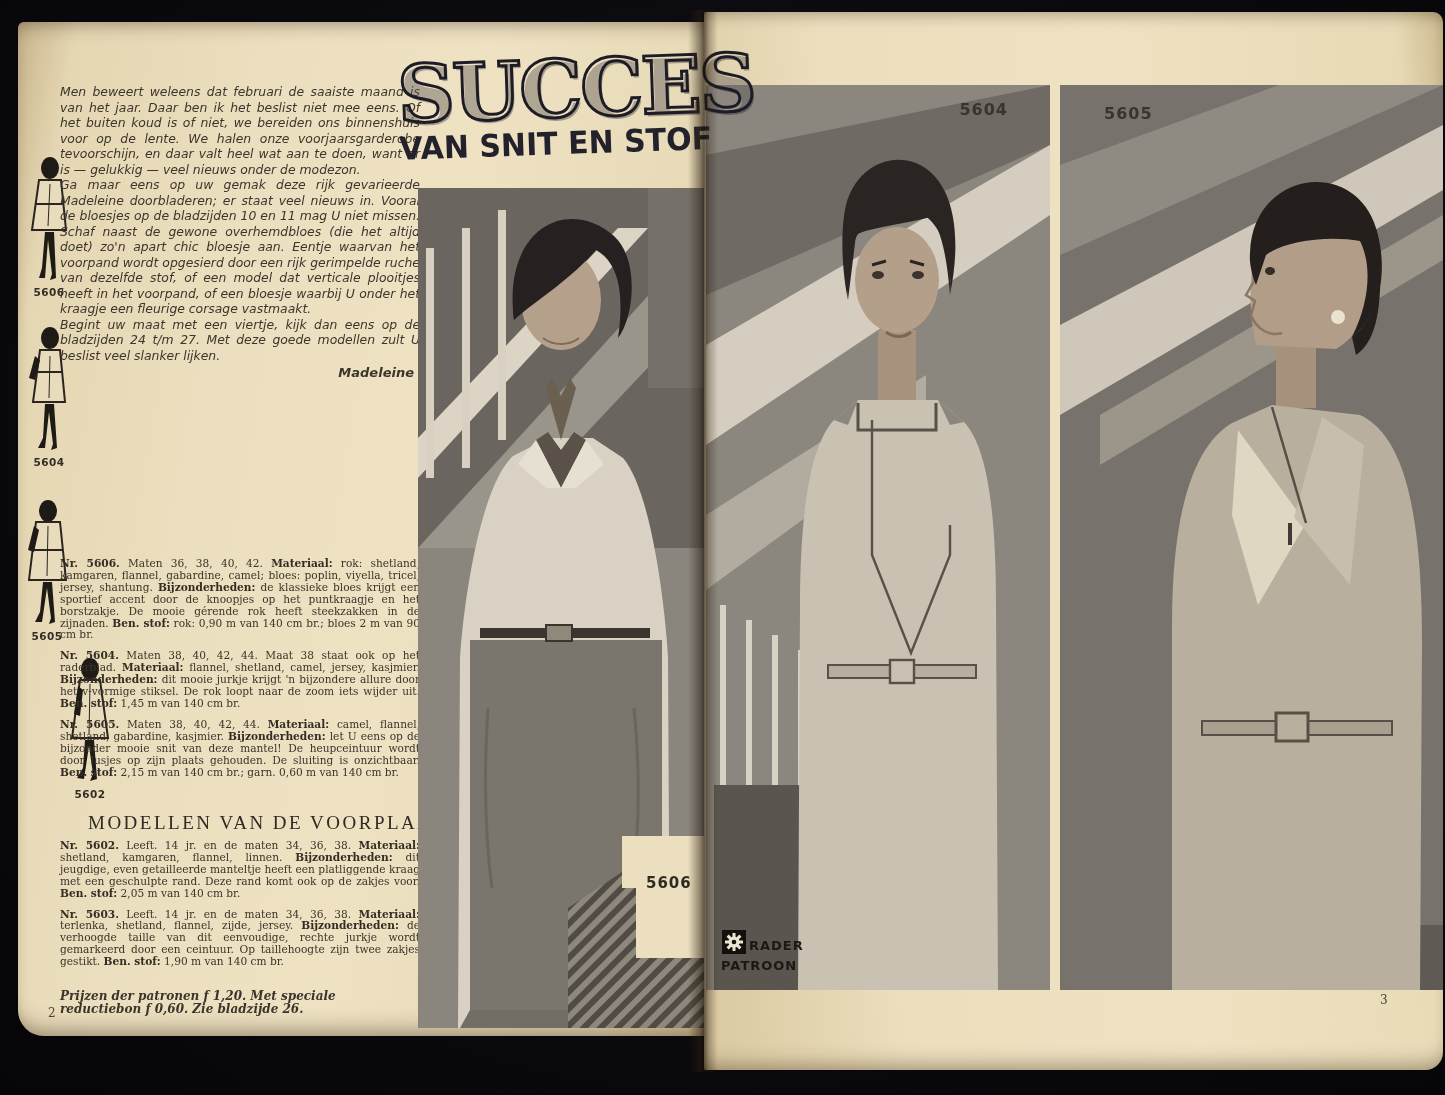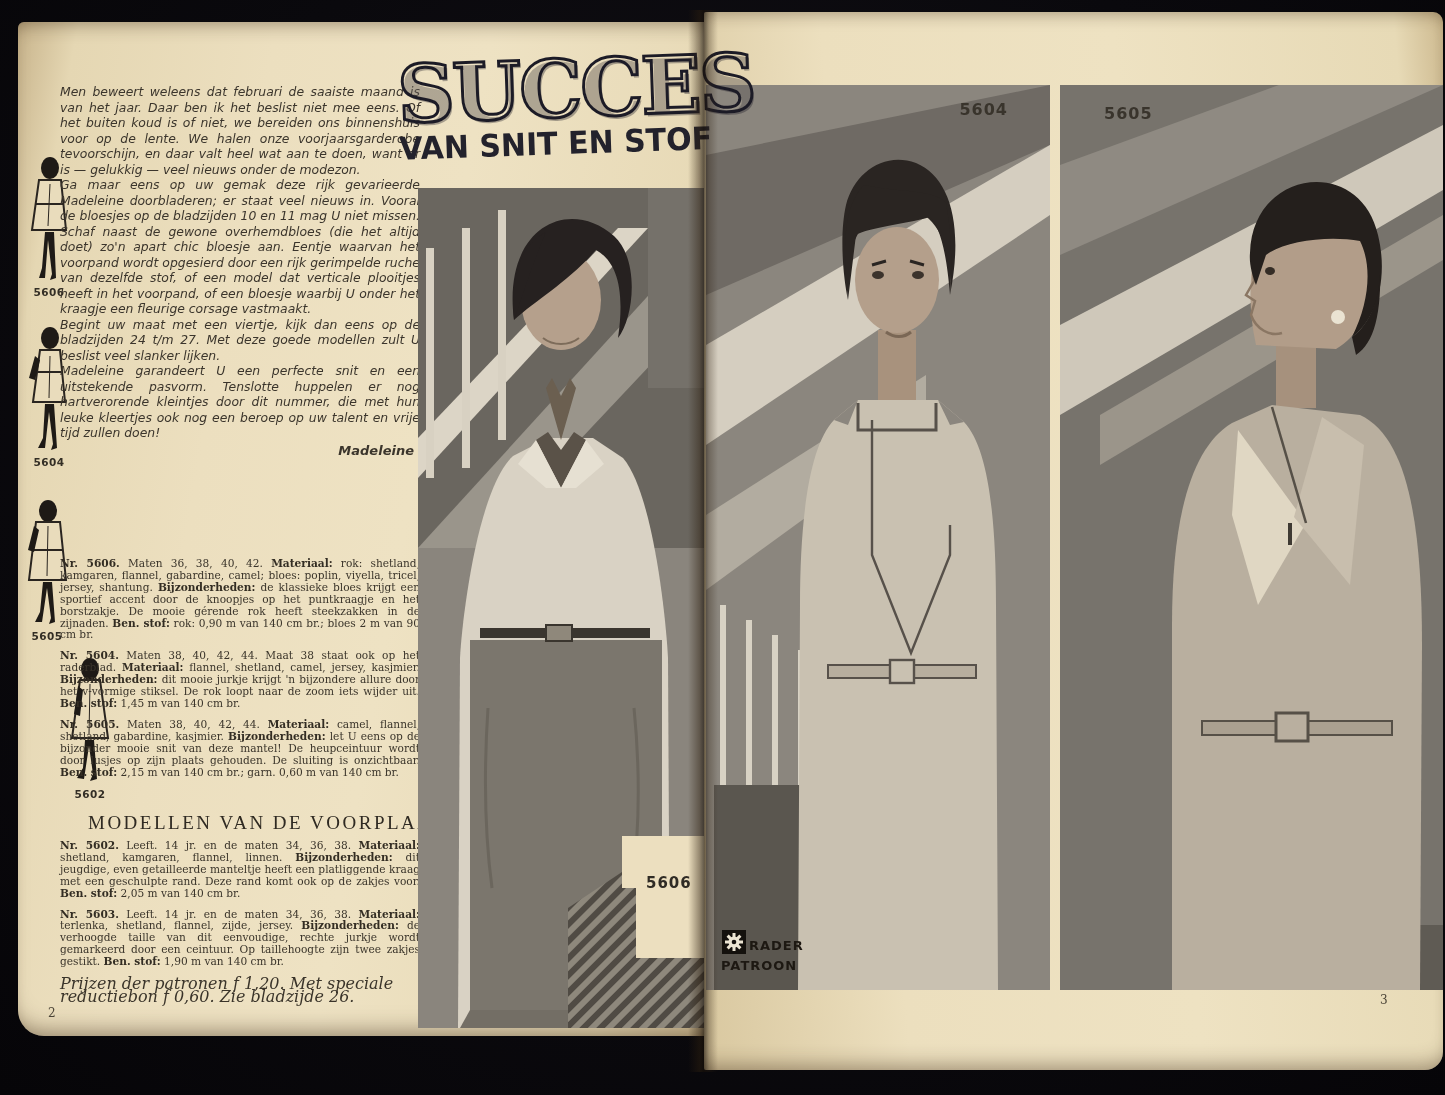--- a/index.html
+++ b/index.html
@@ -25,22 +25,22 @@
   #intro{top:62px;font-size:12.4px;line-height:15.5px;}
   #intro p{margin:0;text-align:justify;font-style:italic;}
   #intro .sig{text-align:right;font-weight:700;margin-top:2px;padding-right:6px;font-size:13px;}
   #patterns{top:536px;}
   #cover-patterns{top:818px;}
   .pattern-list p{font-family:"DejaVu Serif", serif;font-size:10.6px;line-height:11.9px;
     text-align:justify;margin:0 0 9px;color:#3a342a;}
   .pattern-list b{font-weight:700;color:#332d23;}
   #section-heading{top:790px;font-family:"Liberation Serif", serif;font-size:19px;
     letter-spacing:2.5px;text-align:left;color:#2f2a22;white-space:nowrap;margin-left:28px;}
-  #price-note{font-family:"DejaVu Serif", serif;font-style:italic;font-weight:400;
-    font-size:16px;line-height:12.5px;color:#3a342a;margin-top:10px;text-align:left;}
+  #price-note{font-family:"DejaVu Serif", serif;font-style:italic;font-weight:700;
+    font-size:12px;line-height:12.5px;color:#3a342a;margin-top:22px;text-align:left;}
   .pageno{position:absolute;font-family:"DejaVu Serif", serif;font-size:12px;color:#4a4336;}
   #pageno-left{left:30px;top:984px;}
   #pageno-right{left:676px;top:981px;}
   
   #title-block{position:absolute;left:380px;top:28px;width:306px;transform:rotate(-2deg);z-index:5;}
   #title-line1{font-family:"DejaVu Serif", serif;font-size:79px;line-height:80px;font-weight:700;
     letter-spacing:-2px;color:rgba(238,226,195,.14);-webkit-text-stroke:3px #1c1b26;
     text-shadow:2px 3px 0 rgba(28,27,38,.35);white-space:nowrap;}
   #title-line2{font-size:30px;font-weight:700;color:#23222c;letter-spacing:0px;
     margin-top:-4px;white-space:nowrap;transform:scaleY(1.04);}
@@ -102,21 +102,20 @@
         <path d="M14,28 L10,56 L16,58 L19,32 Z" fill="#1e1a16"></path>
         <path d="M21,82 L19,110 L13,120 L20,121 L25,88 L29,116 L26,123 L33,121 L30,82 Z" fill="#1e1a16"></path>
       </svg>
       <div class="num">5602</div>
     </div>
 
     <div class="textblock" id="intro">
       <p>Men beweert weleens dat februari de saaiste maand is van het jaar. Daar ben ik het beslist niet mee eens. Of het buiten koud is of niet, we bereiden ons binnenshuis voor op de lente. We halen onze voorjaarsgarderobe tevoorschijn, en daar valt heel wat aan te doen, want er is — gelukkig — veel nieuws onder de modezon.</p>
       <p>Ga maar eens op uw gemak deze rijk gevarieerde Madeleine doorbladeren; er staat veel nieuws in. Vooral de bloesjes op de bladzijden 10 en 11 mag U niet missen. Schaf naast de gewone overhemdbloes (die het altijd doet) zo'n apart chic bloesje aan. Eentje waarvan het voorpand wordt opgesierd door een rijk gerimpelde ruche van dezelfde stof, of een model dat verticale plooitjes heeft in het voorpand, of een bloesje waarbij U onder het kraagje een fleurige corsage vastmaakt.</p>
       <p>Begint uw maat met een viertje, kijk dan eens op de bladzijden 24 t/m 27. Met deze goede modellen zult U beslist veel slanker lijken.</p>
-      <p>Madeleine garandeert U een perfecte snit en een uitstekende pasvorm. Tenslotte huppelen er nog hartverorende kleintjes door dit nummer, die met hun leuke kleertjes ook nog een beroep op uw talent en vrije tijd zullen doen!</p>
       <p class="sig">Madeleine</p>
     </div>
 
     <div class="textblock pattern-list" id="patterns">
       <p><b>Nr. 5606.</b><span> Maten 36, 38, 40, 42. </span><b>Materiaal:</b><span> rok: shetland, kamgaren, flannel, gabardine, camel; bloes: poplin, viyella, tricel, jersey, shantung. </span><b>Bijzonderheden:</b><span> de klassieke bloes krijgt een sportief accent door de knoopjes op het puntkraagje en het borstzakje. De mooie gérende rok heeft steekzakken in de zijnaden. </span><b>Ben. stof:</b><span> rok: 0,90 m van 140 cm br.; bloes 2 m van 90 cm br.</span></p>
       <p><b>Nr. 5604.</b><span> Maten 38, 40, 42, 44. Maat 38 staat ook op het raderblad. </span><b>Materiaal:</b><span> flannel, shetland, camel, jersey, kasjmier. </span><b>Bijzonderheden:</b><span> dit mooie jurkje krijgt 'n bijzondere allure door het v-vormige stiksel. De rok loopt naar de zoom iets wijder uit. </span><b>Ben. stof:</b><span> 1,45 m van 140 cm br.</span></p>
       <p><b>Nr. 5605.</b><span> Maten 38, 40, 42, 44. </span><b>Materiaal:</b><span> camel, flannel, shetland, gabardine, kasjmier. </span><b>Bijzonderheden:</b><span> let U eens op de bijzonder mooie snit van deze mantel! De heupceintuur wordt door lusjes op zijn plaats gehouden. De sluiting is onzichtbaar. </span><b>Ben. stof:</b><span> 2,15 m van 140 cm br.; garn. 0,60 m van 140 cm br.</span></p>
     </div>
 
     <div class="textblock" id="section-heading">MODELLEN VAN DE VOORPLAAT</div>

